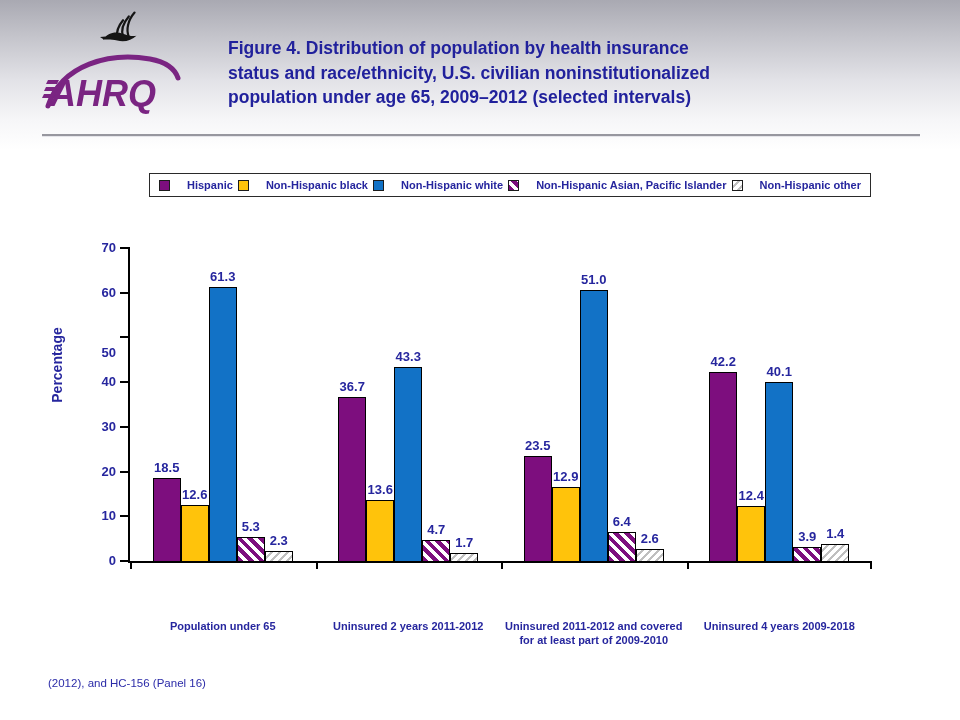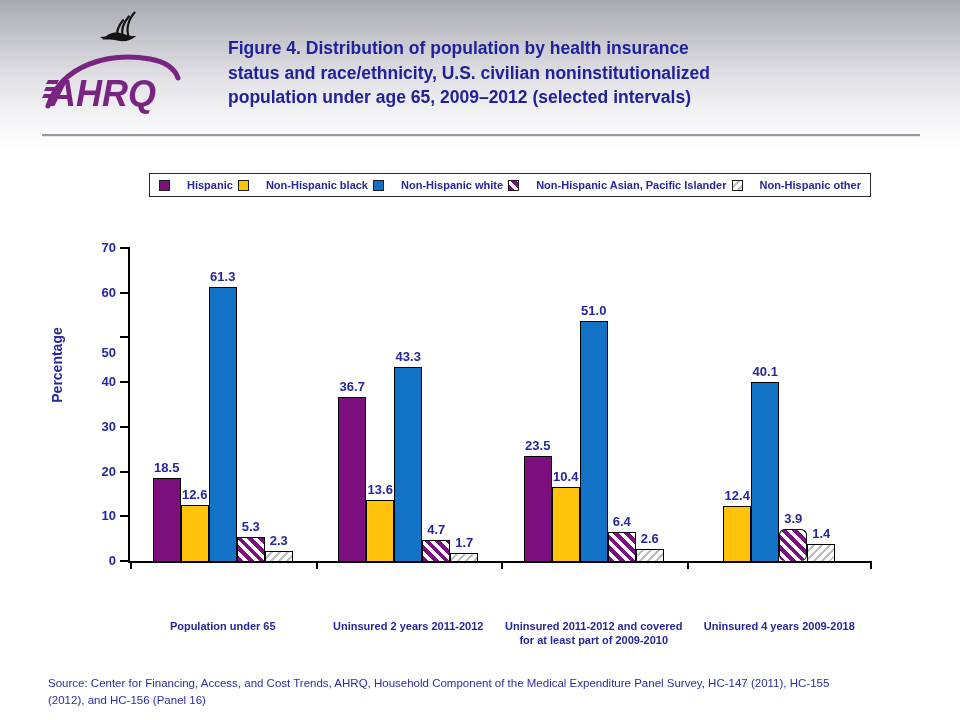--- a/index.html
+++ b/index.html
@@ -164,50 +164,52 @@
         </div>
         <div class="bar" style="height: 7.60143px; background: repeating-linear-gradient(135deg, rgb(255, 255, 255) 0px, rgb(255, 255, 255) 3.5px, rgb(191, 191, 191) 3.5px, rgb(191, 191, 191) 5.5px);">
           <div class="bar-label">1.7</div>
         </div>
       </div>
       <div class="bar-group" style="left: 371px; width: 185.5px;">
         <div class="bar" style="height: 105.079px; background: rgb(125, 14, 126);">
           <div class="bar-label">23.5</div>
         </div>
         <div class="bar" style="height: 74.2257px; background: rgb(255, 195, 11);">
-          <div class="bar-label">10.4</div>
-        </div>
-        <div class="bar" style="height: 240px; background: rgb(18, 114, 198);">
+          <div class="bar-label">12.9</div>
+        </div>
+        <div class="bar" style="height: 271px; background: rgb(18, 114, 198);">
           <div class="bar-label">51.0</div>
         </div>
         <div class="bar" style="height: 28.6171px; background: repeating-linear-gradient(45deg, rgb(125, 14, 126) 0px, rgb(125, 14, 126) 4px, rgb(255, 255, 255) 4px, rgb(255, 255, 255) 7.5px);">
           <div class="bar-label">6.4</div>
         </div>
         <div class="bar" style="height: 11.6257px; background: repeating-linear-gradient(135deg, rgb(255, 255, 255) 0px, rgb(255, 255, 255) 3.5px, rgb(191, 191, 191) 3.5px, rgb(191, 191, 191) 5.5px);">
           <div class="bar-label">2.6</div>
         </div>
       </div>
       <div class="bar-group" style="left: 556.5px; width: 185.5px;">
+        <div class="bar" style="height: 188.694px; background: rgb(125, 14, 126);">
+          <div class="bar-label">42.2</div>
+        </div>
         <div class="bar" style="height: 55.4457px; background: rgb(255, 195, 11);">
           <div class="bar-label">12.4</div>
         </div>
         <div class="bar" style="height: 179.304px; background: rgb(18, 114, 198);">
           <div class="bar-label">40.1</div>
         </div>
-        <div class="bar" style="height: 32px; background: repeating-linear-gradient(45deg, rgb(125, 14, 126) 0px, rgb(125, 14, 126) 4px, rgb(255, 255, 255) 4px, rgb(255, 255, 255) 7.5px); border-radius: 6px;">
+        <div class="bar" style="height: 14px; background: repeating-linear-gradient(45deg, rgb(125, 14, 126) 0px, rgb(125, 14, 126) 4px, rgb(255, 255, 255) 4px, rgb(255, 255, 255) 7.5px);">
           <div class="bar-label">3.9</div>
         </div>
         <div class="bar" style="height: 17px; background: repeating-linear-gradient(135deg, rgb(255, 255, 255) 0px, rgb(255, 255, 255) 3.5px, rgb(191, 191, 191) 3.5px, rgb(191, 191, 191) 5.5px);">
           <div class="bar-label">1.4</div>
         </div>
       </div>
     </div>
 
   <div class="source">
-    <div>Source: Center for Financing, Access, and Cost Trends, AHRQ, Household Component of the Medical Expenditure Panel Survey, HC-147 (2011), HC-155</div>
     <div>(2012), and HC-156 (Panel 16)</div>
   </div>
 
 <div class="cat-label" style="left: 130px; width: 185.5px;">Population under 65</div>
     <div class="cat-label" style="left: 315.5px; width: 185.5px;">Uninsured 2 years 2011-2012</div>
     <div class="cat-label" style="left: 501px; width: 185.5px;">Uninsured 2011-2012 and covered for at least part of 2009-2010</div>
     <div class="cat-label" style="left: 686.5px; width: 185.5px;">Uninsured 4 years 2009-2018</div>
   </div>
 
 </body></html>

